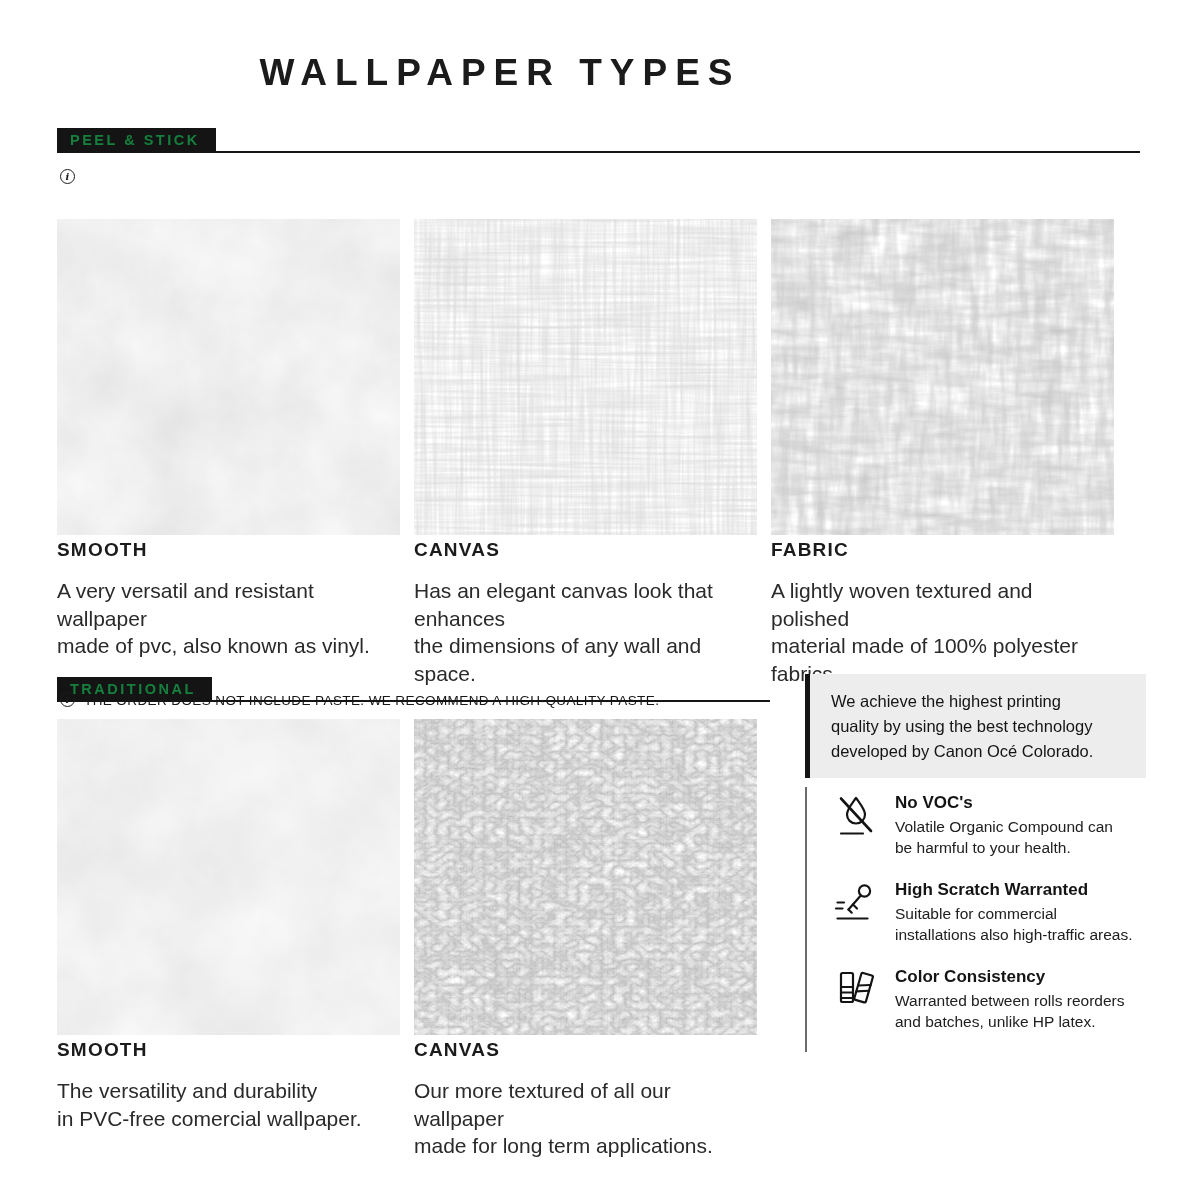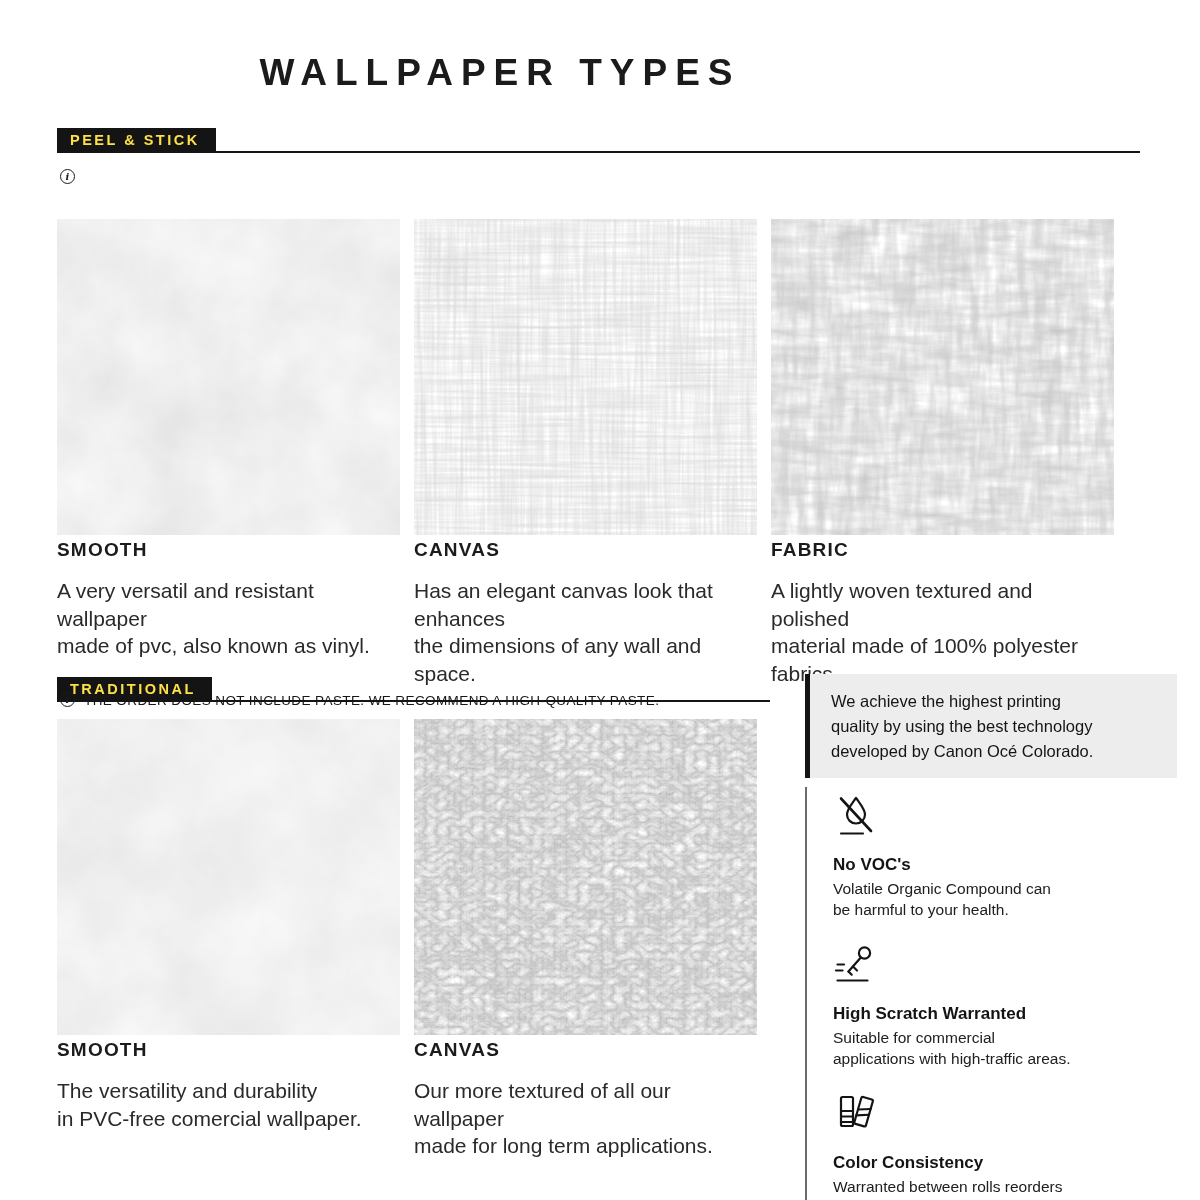--- a/index.html
+++ b/index.html
@@ -24,21 +24,21 @@
     color: #1b1b1b;
   }
 
   
   .sec-head { border-bottom: 2px solid #141414; height: 25px; left: 57px; }
   .head1 { top: 128px; width: 1083px; }
   .head2 { top: 677px; width: 713px; }
   .sec-label {
     display: inline-block;
     background: #141414;
-    color: #fde047;
+    color: #15803d;
     font-size: 14.5px;
     font-weight: 700;
     letter-spacing: 2.5px;
     padding: 5px 16px 4px 13px;
     line-height: 1.1;
   }
 
   
   .note { display: flex; gap: 9px; align-items: flex-start; left: 60px; }
   .note1 { top: 167px; width: 620px; }
@@ -76,34 +76,34 @@
   }
   .sw-desc {
     margin-top: 16px;
     font-size: 21px;
     line-height: 1.32;
     color: #2a2a2a;
   }
 
   
   .intro-box {
-    top: 674px; left: 805px; width: 372px;
+    top: 674px; left: 805px; width: 341px;
     background: #ededed;
     border-left: 5px solid #141414;
     padding: 15px 16px 15px 21px;
     font-size: 16.5px;
     line-height: 1.5;
     color: #151515;
   }
   .features {
     top: 787px; left: 805px; width: 365px;
     border-left: 2px solid #6b6b6b;
     padding: 4px 0 0 26px;
   }
-  .feature { display: flex; gap: 16px; margin-bottom: 19px; flex-direction: column; }
+  .feature { display: flex; gap: 16px; margin-bottom: 19px; }
   .f-icon { flex: 0 0 46px; width: 46px; height: 46px; }
   .f-icon svg { display: block; width: 46px; height: 46px; }
   .f-title {
     font-size: 17px;
     font-weight: 700;
     color: #141414;
     margin-bottom: 4px;
     padding-top: 2px;
   }
   .f-desc {
@@ -293,21 +293,21 @@
           <path d="M20 26.5 l4 4"></path>
           <path d="M15.5 31.5 l3.2 3.2"></path>
           <path d="M4.5 24.5 h6.5"></path>
           <path d="M3 30.5 h6.5"></path>
           <path d="M4.5 40.5 h30"></path>
         </svg>
       </div>
       <div class="f-text">
         <div class="f-title">High Scratch Warranted</div>
         <div class="f-desc pre">Suitable for commercial
-applications with high-traffic areas.</div>
+installations also high-traffic areas.</div>
       </div>
     </div>
 
     <div class="feature">
       <div class="f-icon">
         <svg viewBox="0 0 46 46" fill="none" stroke="#141414" stroke-width="2.2" stroke-linecap="round" stroke-linejoin="round">
           <rect x="8" y="8" width="12" height="29" rx="1.5"></rect>
           <path d="M8 22 h12"></path>
           <path d="M8 27.5 h12"></path>
           <path d="M8 33 h12"></path>

